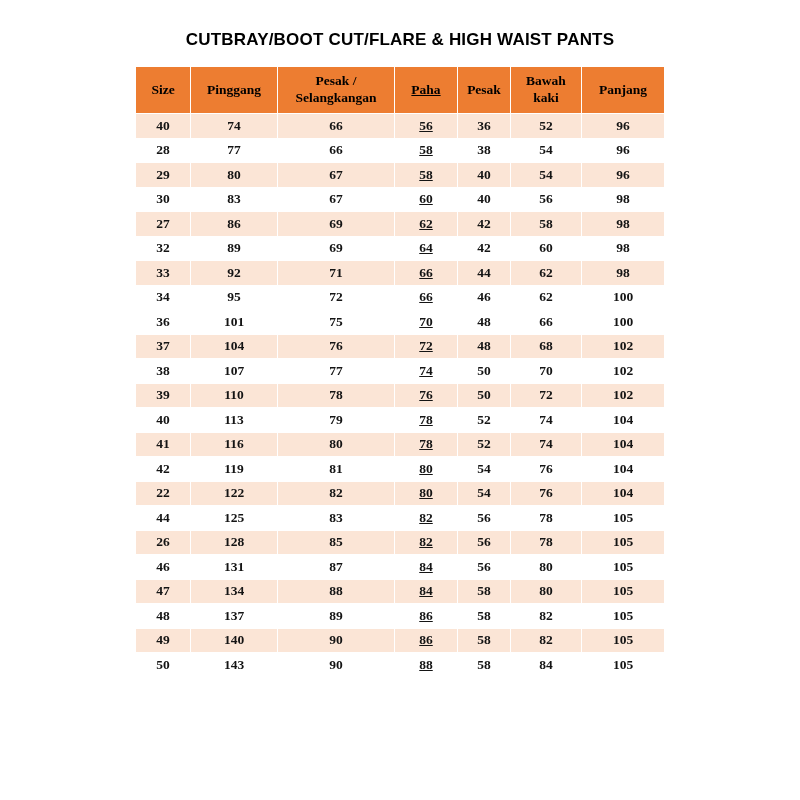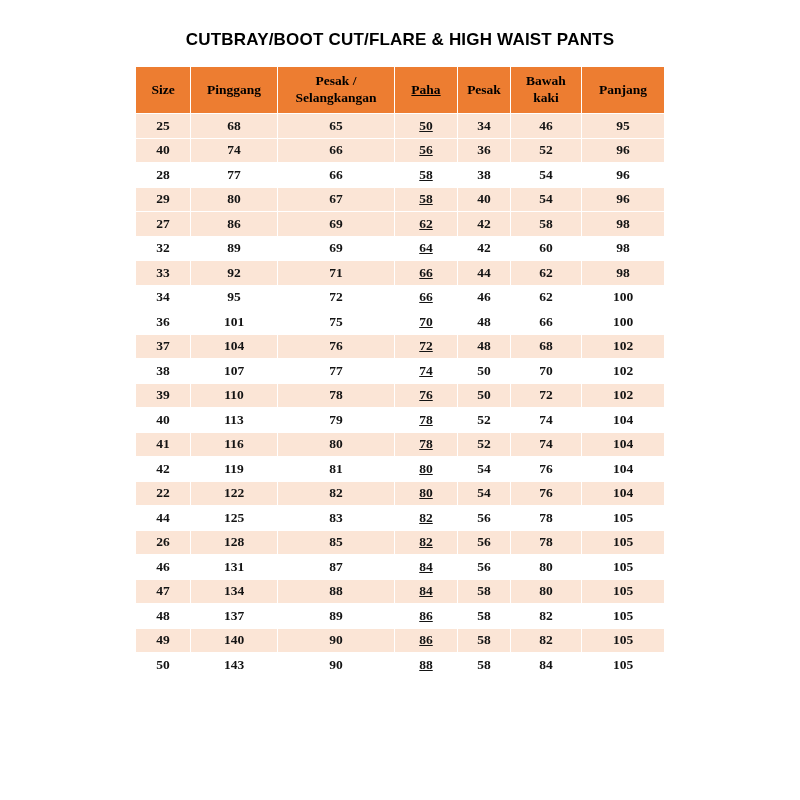--- a/index.html
+++ b/index.html
@@ -82,29 +82,20 @@
           <th>Pinggang</th>
           <th>Pesak / Selangkangan</th>
           <th>Paha</th>
           <th>Pesak</th>
           <th>Bawah kaki</th>
           <th>Panjang</th>
         </tr>
     </thead>
     <tbody>
         <tr class="alt">
-          <td>25</td>
-          <td>68</td>
-          <td>65</td>
-          <td>50</td>
-          <td>34</td>
-          <td>46</td>
-          <td>95</td>
-        </tr>
-        <tr class="alt">
           <td>40</td>
           <td>74</td>
           <td>66</td>
           <td>56</td>
           <td>36</td>
           <td>52</td>
           <td>96</td>
         </tr>
         <tr>
           <td>28</td>
@@ -116,20 +107,29 @@
           <td>96</td>
         </tr>
         <tr class="alt">
           <td>29</td>
           <td>80</td>
           <td>67</td>
           <td>58</td>
           <td>40</td>
           <td>54</td>
           <td>96</td>
+        </tr>
+        <tr>
+          <td>30</td>
+          <td>83</td>
+          <td>67</td>
+          <td>60</td>
+          <td>40</td>
+          <td>56</td>
+          <td>98</td>
         </tr>
         <tr class="alt">
           <td>27</td>
           <td>86</td>
           <td>69</td>
           <td>62</td>
           <td>42</td>
           <td>58</td>
           <td>98</td>
         </tr>

